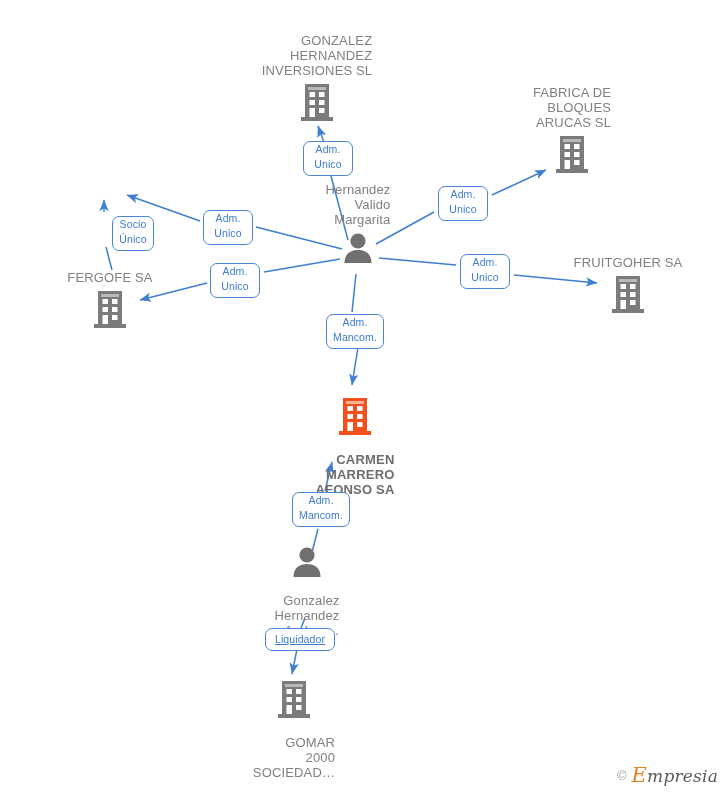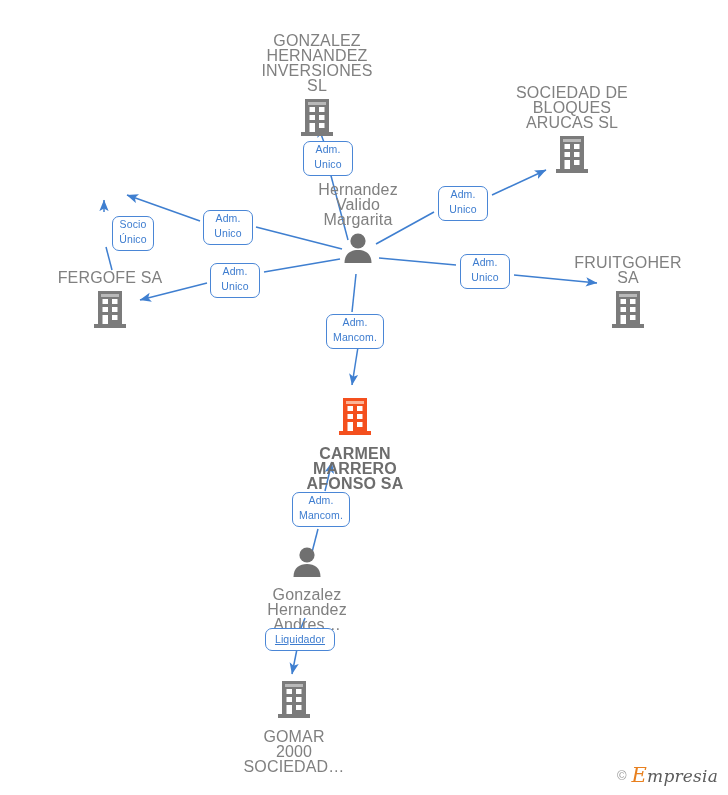--- a/index.html
+++ b/index.html
@@ -24,33 +24,33 @@
   
   .node{
     position:absolute;
     display:flex;
     flex-direction:column;
     align-items:center;
     width:130px;
     margin-left:-65px;
   }
   .node .caption{
-    font-size:16px;
+    font-size:13px;
     line-height:15px;
     color:#808080;
-    text-align:center;
+    text-align:right;
     letter-spacing:.15px;
     white-space:pre-line;
   }
   .node.focus .caption{
     color:#6d6d6d;
     font-weight:bold;
     letter-spacing:.2px;
   }
-  .node .caption.below{margin-top:10px;}
+  .node .caption.below{margin-top:16px;}
   .node .caption.above{margin-bottom:4px;}
   .glyph{
     display:block;
     line-height:0;
   }
   
   .relbox{
     position:absolute;
     box-sizing:border-box;
     border:1.3px solid #4a86d6;
@@ -145,21 +145,21 @@
         <rect x="11.5" y="18" width="5.5" height="5" fill="#fff"></rect>
         <rect x="21" y="18" width="5.5" height="5" fill="#fff"></rect>
         <rect x="11.5" y="26" width="5.5" height="9" fill="#fff"></rect>
         <rect x="21" y="26" width="5.5" height="5" fill="#fff"></rect>
         <rect x="3" y="35" width="32" height="4" fill="#7b7b7b"></rect>
       </svg>
     </span>
   </div>
 
   <div class="node" style="left:572px;top:85px;">
-    <div class="caption above">SOCIEDAD DE
+    <div class="caption above">FABRICA DE
 BLOQUES
 ARUCAS SL</div>
     <span class="glyph">
       <svg width="38" height="40" viewBox="0 0 38 40">
         <rect x="7" y="2" width="24" height="33" fill="#7b7b7b"></rect>
         <rect x="10" y="5" width="18" height="3" fill="#b9b9b9"></rect>
         <rect x="11.5" y="10" width="5.5" height="5" fill="#fff"></rect>
         <rect x="21" y="10" width="5.5" height="5" fill="#fff"></rect>
         <rect x="11.5" y="18" width="5.5" height="5" fill="#fff"></rect>
         <rect x="21" y="18" width="5.5" height="5" fill="#fff"></rect>

